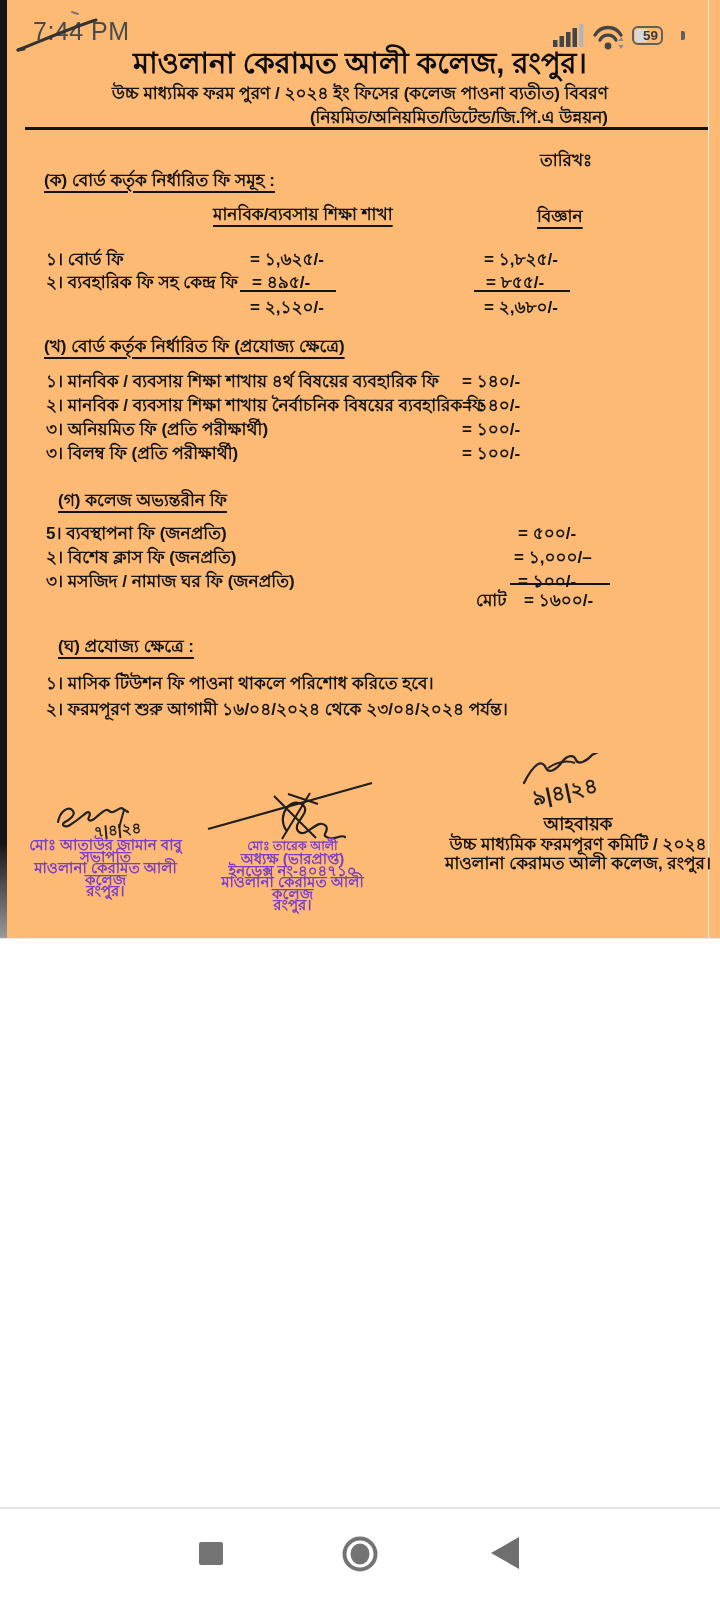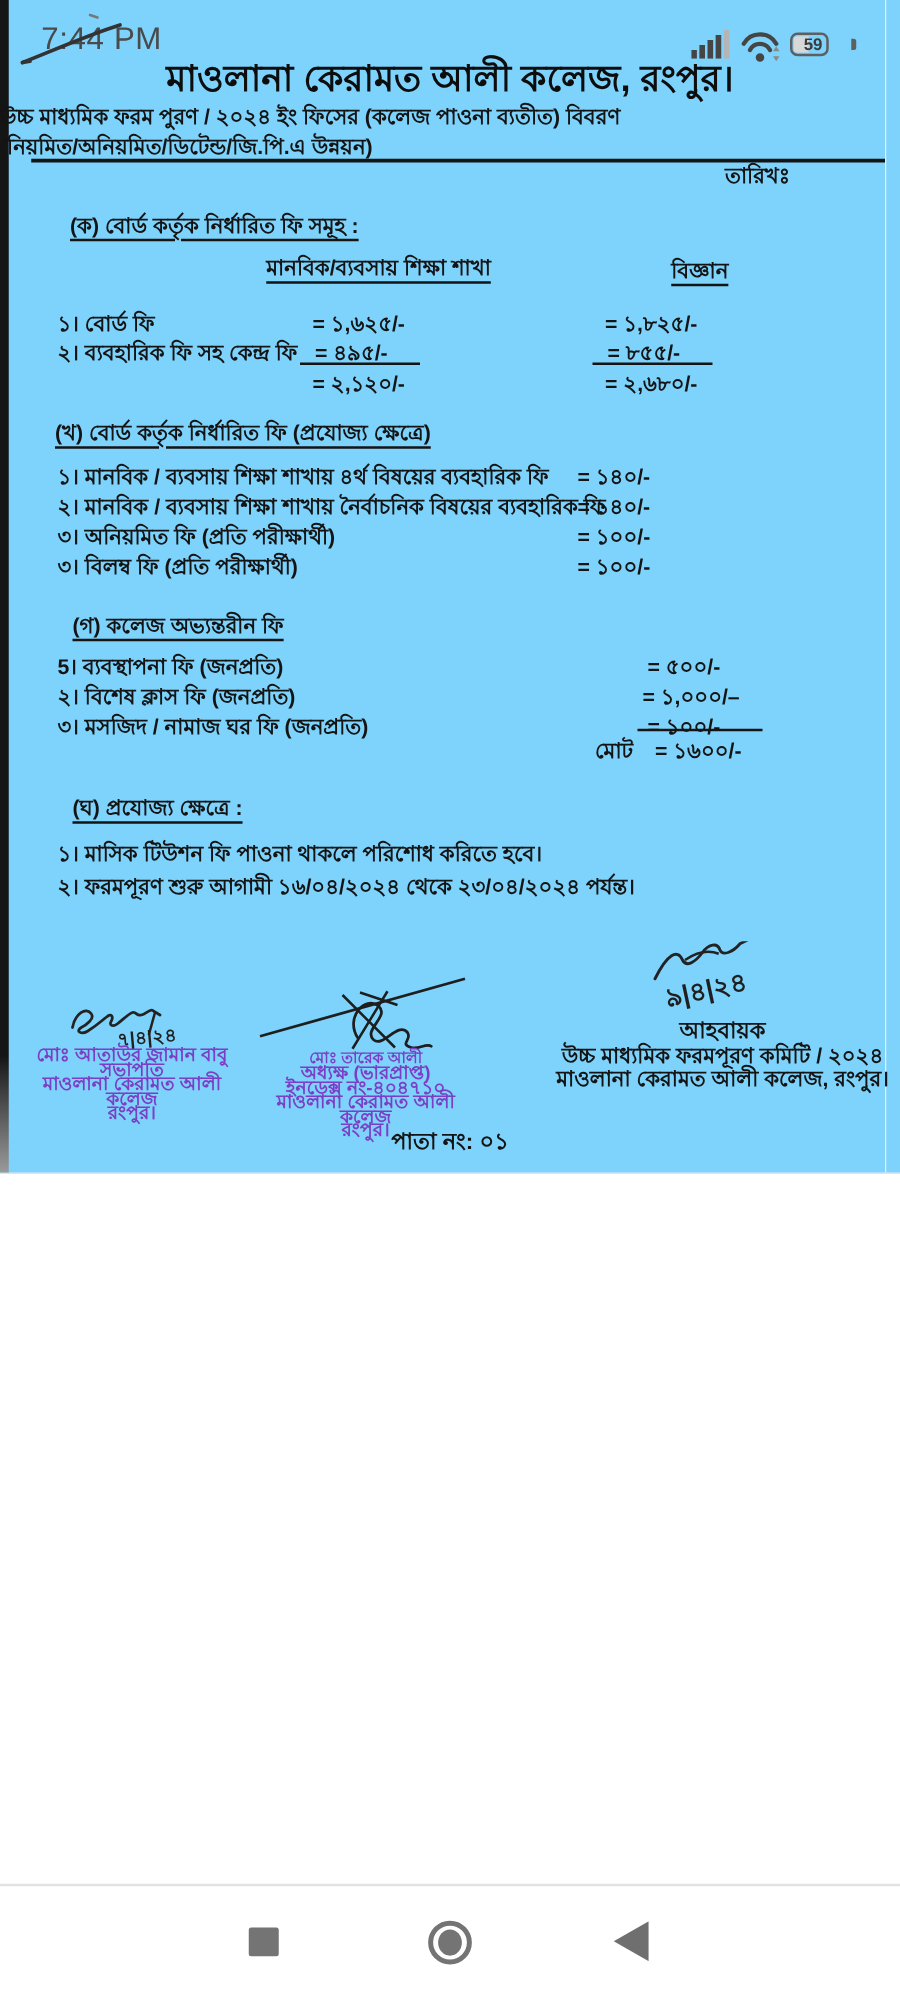--- a/index.html
+++ b/index.html
@@ -1,25 +1,25 @@
 <!DOCTYPE html>
 <html><head>
 <meta charset="utf-8">
 <style>
   html,body{margin:0;padding:0;}
   body{width:720px;height:1600px;background:#ffffff;font-family:"Liberation Sans","DejaVu Sans",sans-serif;}
   .screen{position:relative;width:720px;height:1600px;overflow:hidden;background:#ffffff;}
   .abs{position:absolute;white-space:nowrap;}
-  .doc{position:absolute;left:0;top:0;width:720px;height:938px;background:#7dd3fc;border-bottom:1px solid #e9e9e9;}
+  .doc{position:absolute;left:0;top:0;width:720px;height:938px;background:#fdba74;border-bottom:1px solid #e9e9e9;}
   .doc-left-edge{position:absolute;left:0;top:0;width:7px;height:938px;background:linear-gradient(#151515 90%,#9a9a9a);}
   .doc-right-edge{position:absolute;left:708px;top:0;width:1px;height:938px;background:#ececec;}
   .bn{color:#141414;font-weight:bold;font-size:17px;}
   .ul{text-decoration:underline;text-underline-offset:5px;text-decoration-thickness:1.5px;}
   .title{width:720px;text-align:center;font-size:29px;font-weight:bold;color:#0d0d0d;}
-  .subtitle{width:608px;text-align:left;font-size:17px;font-weight:bold;color:#141414;}
+  .subtitle{width:608px;text-align:right;font-size:17px;font-weight:bold;color:#141414;}
   .hrule{height:3px;background:#131313;}
   .sumline{position:absolute;height:2px;background:#141414;}
   .time{font-size:25px;color:#4a4a4a;letter-spacing:0.5px;}
   .stamp{color:#7b3fc6;font-weight:bold;text-align:center;}
   .stamp-small{font-size:15px;line-height:11.5px;}
   .stamp-name{font-size:12.5px;line-height:14px;}
   .hand{color:#1f1f1f;font-weight:bold;}
   .battery{position:absolute;left:632px;top:26px;width:31px;height:19px;border:2.5px solid #5f5f5f;border-radius:6px;box-sizing:border-box;}
   .battery-fill{position:absolute;left:1px;top:1px;bottom:1px;width:45%;background:#d8d8d8;border-radius:3px 0 0 3px;}
   .battery-num{position:absolute;left:0;top:0;width:100%;height:100%;display:flex;align-items:center;justify-content:center;font-size:13.5px;font-weight:bold;color:#3c3c3c;padding-left:6px;box-sizing:border-box;}
@@ -36,23 +36,23 @@
 
   <div class="doc">
     <div class="doc-left-edge"></div>
     <div class="doc-right-edge"></div>
 
     <div class="abs title" style="left:0;top:40px;">মাওলানা কেরামত আলী কলেজ, রংপুর।</div>
     <div class="abs subtitle" style="left:0;top:80px;">উচ্চ মাধ্যমিক ফরম পুরণ / ২০২৪ ইং ফিসের (কলেজ পাওনা ব্যতীত) বিবরণ</div>
     <div class="abs subtitle" style="left:0;top:104px;">(নিয়মিত/অনিয়মিত/ডিটেন্ড/জি.পি.এ উন্নয়ন)</div>
     <div class="abs hrule" style="left:25px;top:127px;width:683px;"></div>
 
-    <div class="abs bn" style="left:540px;top:127px;margin-left:40px;">তারিখঃ</div>
+    <div class="abs bn" style="left:540px;top:147px;">তারিখঃ</div>
 
-    <div class="abs bn ul" style="left:56px;top:167px;text-align:right;">(ক) বোর্ড কর্তৃক নির্ধারিত ফি সমূহ :</div>
+    <div class="abs bn ul" style="left:44px;top:167px;text-align:right;">(ক) বোর্ড কর্তৃক নির্ধারিত ফি সমূহ :</div>
     <div class="abs bn ul" style="left:213px;top:201px;">মানবিক/ব্যবসায় শিক্ষা শাখা</div>
     <div class="abs bn ul" style="left:537px;top:203px;">বিজ্ঞান</div>
 
     <div class="abs bn" style="left:46px;top:246px;">১। বোর্ড ফি</div>
     <div class="abs bn" style="left:250px;top:246px;">= ১,৬২৫/-</div>
     <div class="abs bn" style="left:484px;top:246px;">= ১,৮২৫/-</div>
 
     <div class="abs bn" style="left:46px;top:269px;">২। ব্যবহারিক ফি সহ কেন্দ্র ফি</div>
     <div class="abs bn" style="left:252px;top:269px;">=  ৪৯৫/-</div>
     <div class="abs bn" style="left:486px;top:269px;">=  ৮৫৫/-</div>
@@ -116,21 +116,20 @@
 
     <svg class="abs" style="left:518px;top:753px;" width="90" height="38" viewBox="0 0 90 38">
       <path d="M6,30 c10,-20 18,-24 22,-15 c3,6 10,2 16,-6 c5,-7 12,-8 14,-2 c2,5 10,2 16,-5 l10,-5" fill="none" stroke="#232323" stroke-width="2.3" stroke-linecap="round"></path>
       <path d="M30,15 c9,-6 19,-8 27,-5" fill="none" stroke="#232323" stroke-width="2"></path>
     </svg>
     <div class="abs hand" style="left:532px;top:776px;font-size:21px;transform:rotate(-12deg);">৯|৪|২৪</div>
     <div class="abs right-sig-text" style="left:442px;top:810px;font-size:18px;">আহবায়ক</div>
     <div class="abs right-sig-text" style="left:442px;top:831px;font-size:17px;">উচ্চ মাধ্যমিক ফরমপূরণ কমিটি / ২০২৪</div>
     <div class="abs right-sig-text" style="left:442px;top:850px;font-size:17px;">মাওলানা কেরামত আলী কলেজ, রংপুর।</div>
 
-    <div class="abs bn" style="left:0;top:899px;width:720px;text-align:center;font-size:18px;">পাতা নং: ০১</div>
   </div>
 
   <div class="abs time" style="left:33px;top:17px;">7:44 PM</div>
   <svg class="abs" style="left:12px;top:6px;" width="95" height="50" viewBox="0 0 95 50">
     <path d="M6,44 C22,38 58,22 84,14" fill="none" stroke="#333333" stroke-width="3" stroke-linecap="round"></path>
     <path d="M6,44 l6,-1" fill="none" stroke="#333333" stroke-width="3" stroke-linecap="round"></path>
     <path d="M60,6 l6,2" fill="none" stroke="#777777" stroke-width="2" stroke-linecap="round"></path>
   </svg>
 
   <svg class="abs" style="left:553px;top:24px;" width="36" height="23" viewBox="0 0 36 23">

